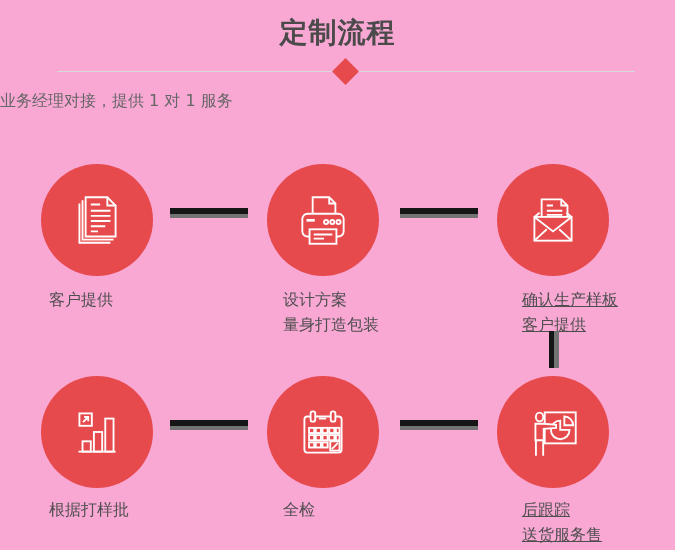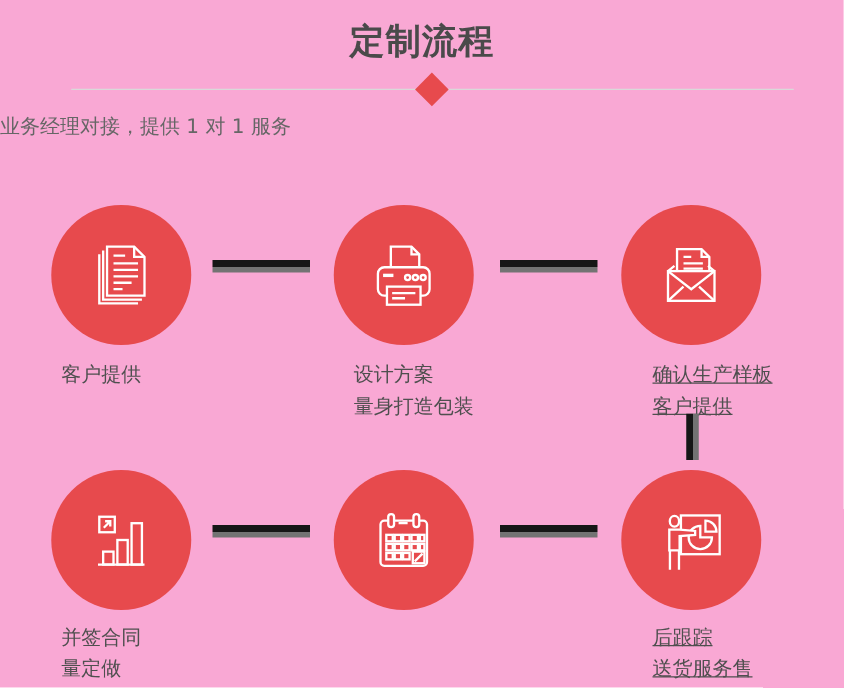--- a/index.html
+++ b/index.html
@@ -100,22 +100,21 @@
         <path d="M12 49 L48 49"></path>
         <rect x="16" y="39" width="8" height="10"></rect>
         <rect x="27" y="30" width="8" height="19"></rect>
         <rect x="38" y="17" width="8" height="32"></rect>
         <rect x="13" y="12" width="12" height="12"></rect>
         <path d="M16.5 20.5 L21.5 15.5 M17.5 15.5 L21.5 15.5 L21.5 19.5"></path>
       </svg>
     </span>
   </div>
   <div class="step-label l1 lr2">
-    <div>并签合同</div>
-    <div>量定做</div>
+    <div>根据打样批</div>
   </div>
 
   <div class="circle c2 r2">
     <span>
       <svg width="62" height="62" viewBox="0 0 60 60" fill="none" stroke="#ffffff" stroke-width="1.8">
         <rect x="12" y="15" width="36" height="35" rx="3"></rect>
         <path d="M26 17 L33 17"></path>
         <rect x="18" y="10" width="4.5" height="10" rx="2.2" fill="#e74a4d"></rect>
         <rect x="37.5" y="10" width="4.5" height="10" rx="2.2" fill="#e74a4d"></rect>
         <rect x="16.5" y="26" width="5" height="5"></rect>
@@ -130,20 +129,21 @@
           <rect x="42.5" y="33" width="3.5" height="5"></rect>
         <rect x="16.5" y="40" width="5" height="5"></rect>
           <rect x="23" y="40" width="5" height="5"></rect>
           <rect x="29.5" y="40" width="5" height="5"></rect>
         <rect x="37" y="39" width="9" height="9" fill="#e74a4d"></rect>
         <path d="M38.5 46.5 L44.5 40.5"></path>
       </svg>
     </span>
   </div>
   <div class="step-label l2 lr2">
+    <div>全检</div>
   </div>
 
   <div class="circle c3 r2">
     <span>
       <svg width="62" height="62" viewBox="0 0 60 60" fill="none" stroke="#ffffff" stroke-width="1.8">
         <rect x="22" y="11" width="30" height="30"></rect>
         <path d="M37 19 A 9 9 0 1 0 46 28 L37 28 Z"></path>
         <path d="M41 15 A 8.5 8.5 0 0 1 49.5 23.5 L41 23.5 Z"></path>
         <g fill="#e74a4d">
           <ellipse cx="17" cy="15.5" rx="3.6" ry="4.2"></ellipse>

